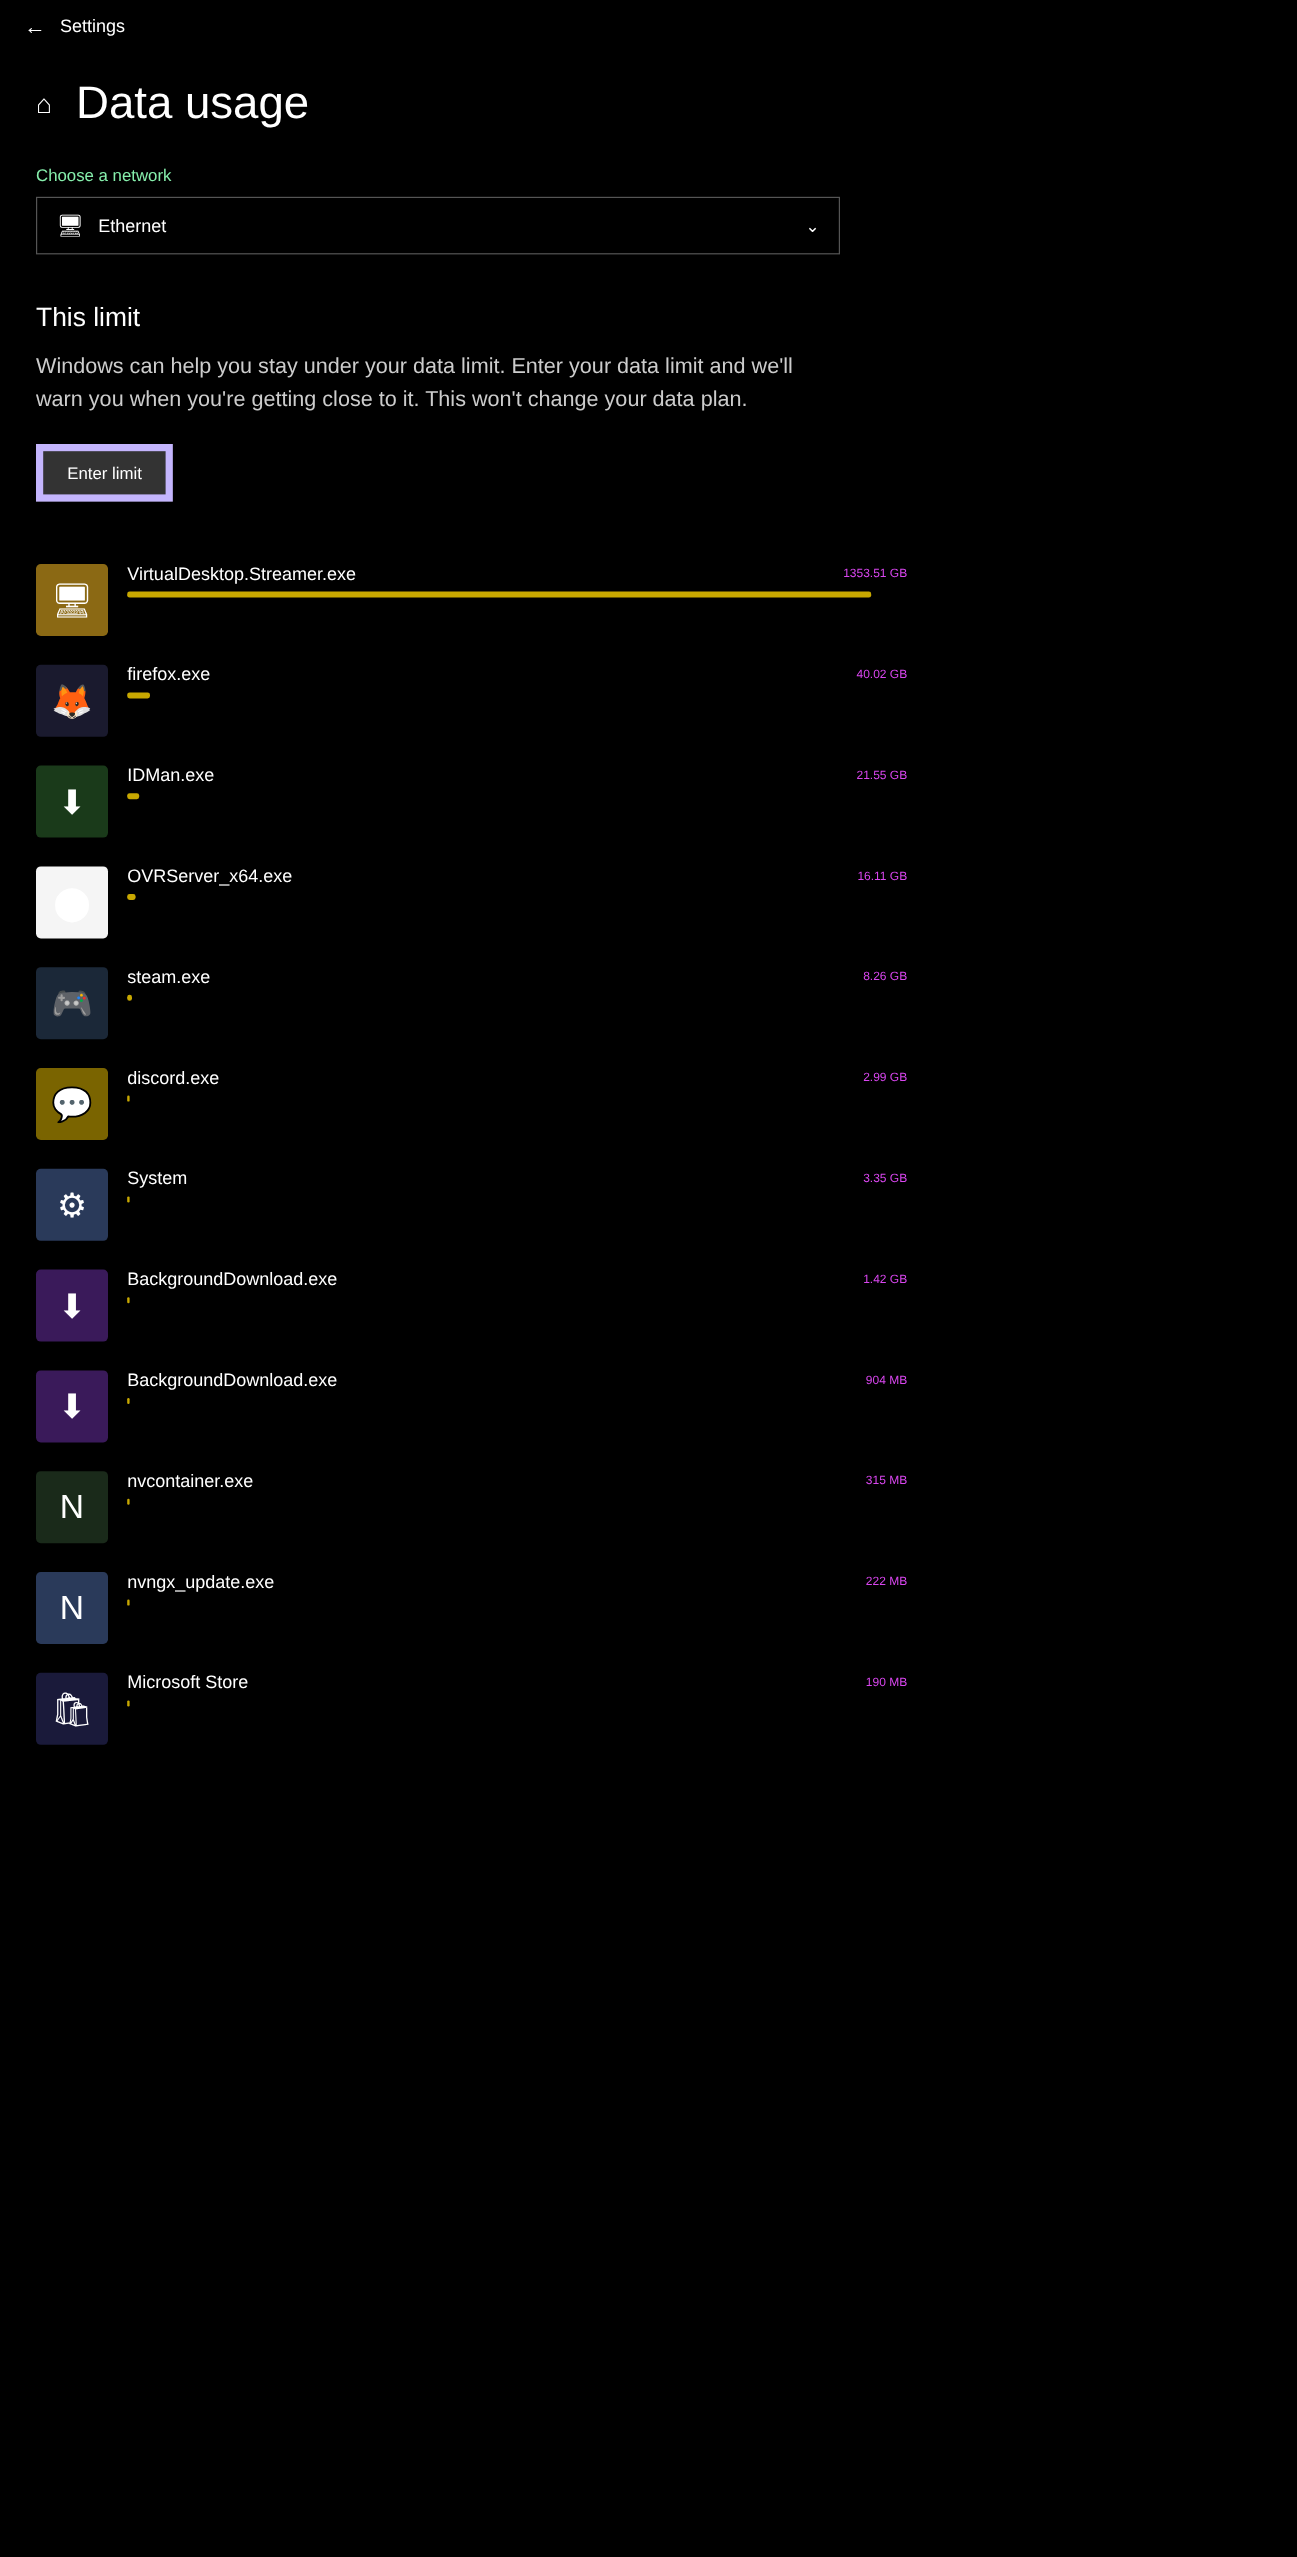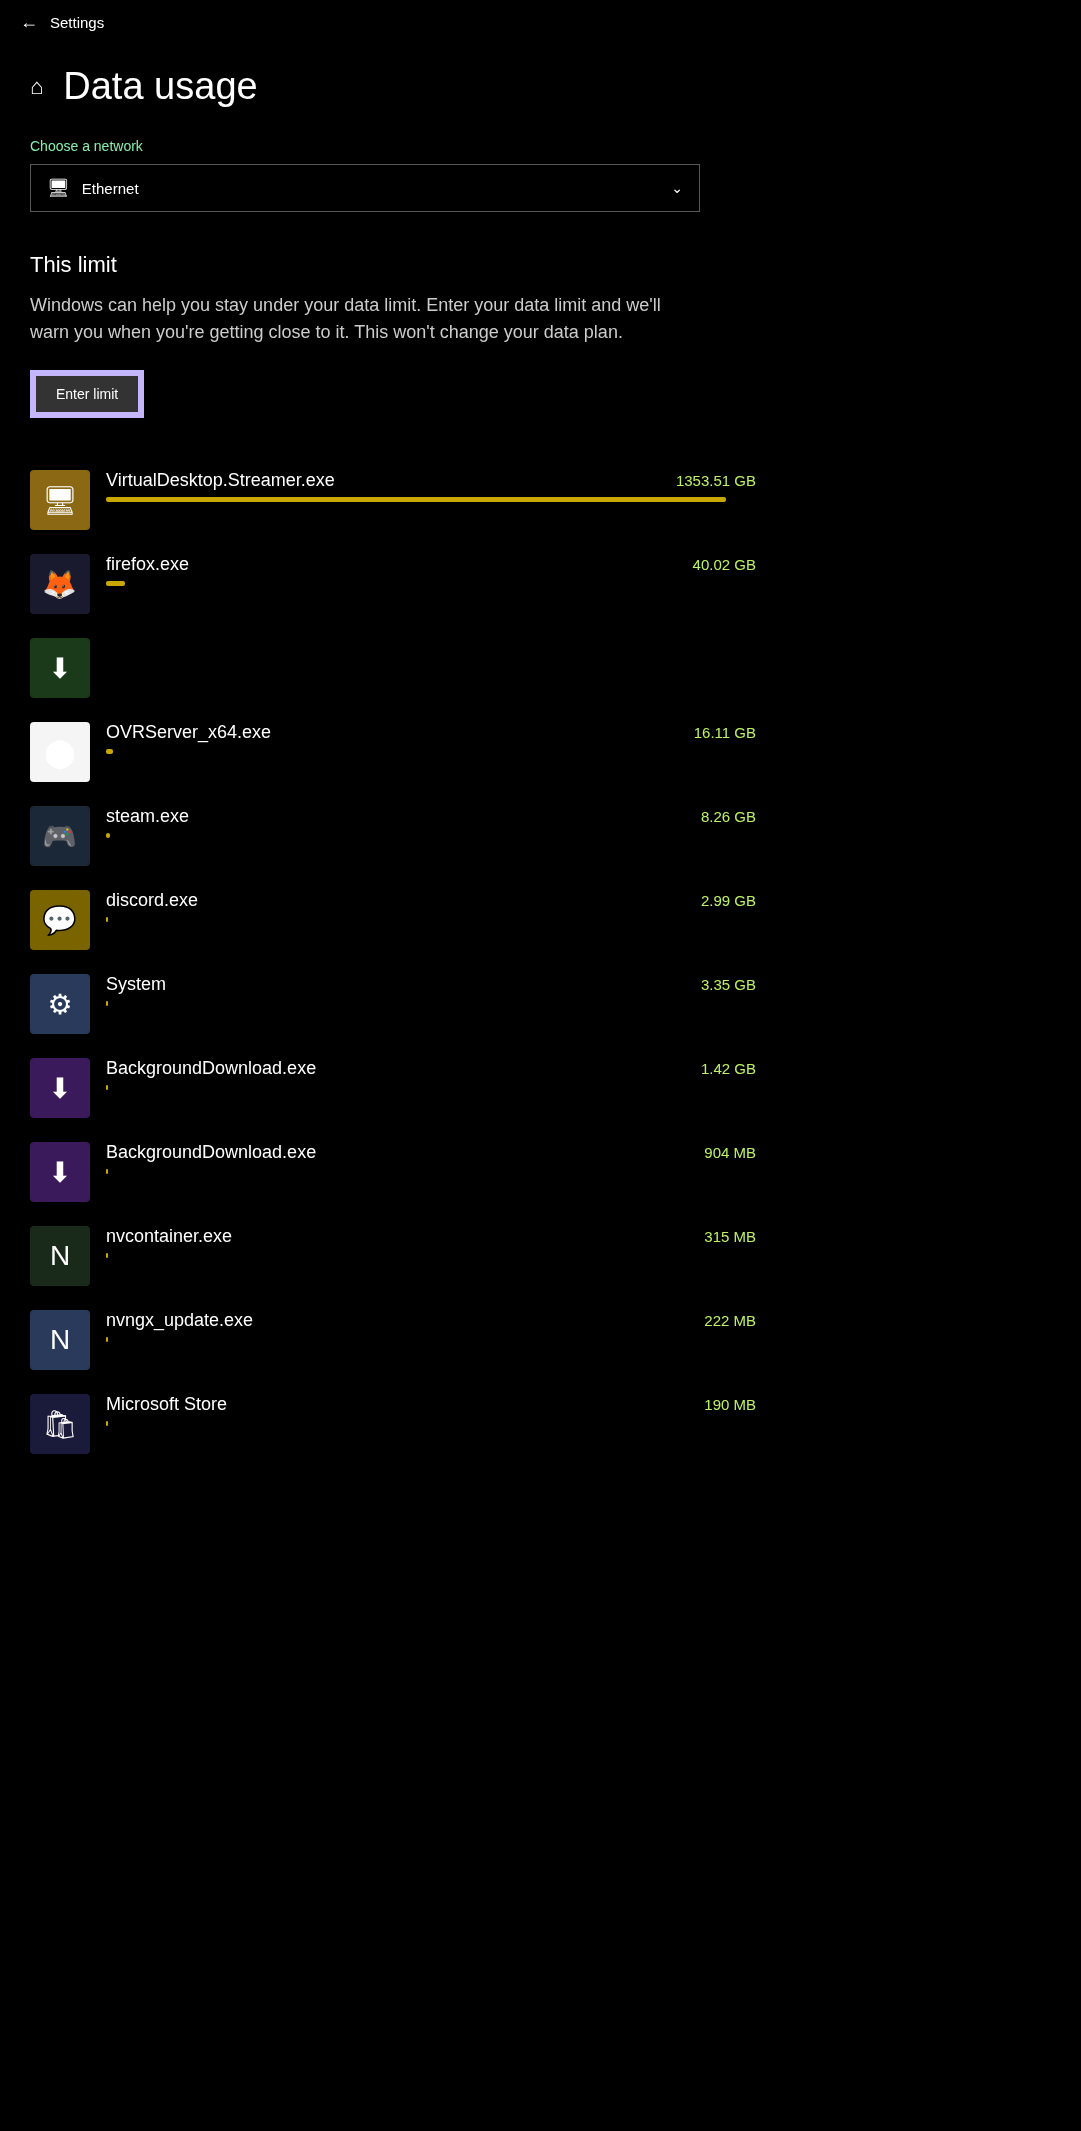--- a/index.html
+++ b/index.html
@@ -123,26 +123,26 @@
       justify-content: center;
     }
     .app-row {
       display: flex;
       justify-content: space-between;
       align-items: center;
       width: 100%;
       max-width: 650px;
     }
     .app-name {
-      font-size: 18px;
+      font-size: 15px;
       color: #fff;
     }
     .app-usage {
-      font-size: 15px;
-      color: #bef264;
+      font-size: 10px;
+      color: #d946ef;
     }
     .usage-bar-container {
       margin-top: 6px;
       max-width: 620px;
     }
     .usage-bar {
       height: 5px;
       background: #c8a800;
       border-radius: 2px;
     }
@@ -210,20 +210,29 @@
             <span class="app-name">firefox.exe</span>
             <span class="app-usage">40.02 GB</span>
           </div>
           <div class="usage-bar-container">
             <div class="usage-bar" style="width: 3%;"></div>
           </div>
         </div>
       </div>
       <div class="app-item">
         <div class="app-icon icon-idm">⬇</div>
+        <div class="app-info">
+          <div class="app-row">
+            <span class="app-name">IDMan.exe</span>
+            <span class="app-usage">21.55 GB</span>
+          </div>
+          <div class="usage-bar-container">
+            <div class="usage-bar" style="width: 1.6%;"></div>
+          </div>
+        </div>
       </div>
       <div class="app-item">
         <div class="app-icon icon-ovr">⬤</div>
         <div class="app-info">
           <div class="app-row">
             <span class="app-name">OVRServer_x64.exe</span>
             <span class="app-usage">16.11 GB</span>
           </div>
           <div class="usage-bar-container">
             <div class="usage-bar" style="width: 1.2%;"></div>

